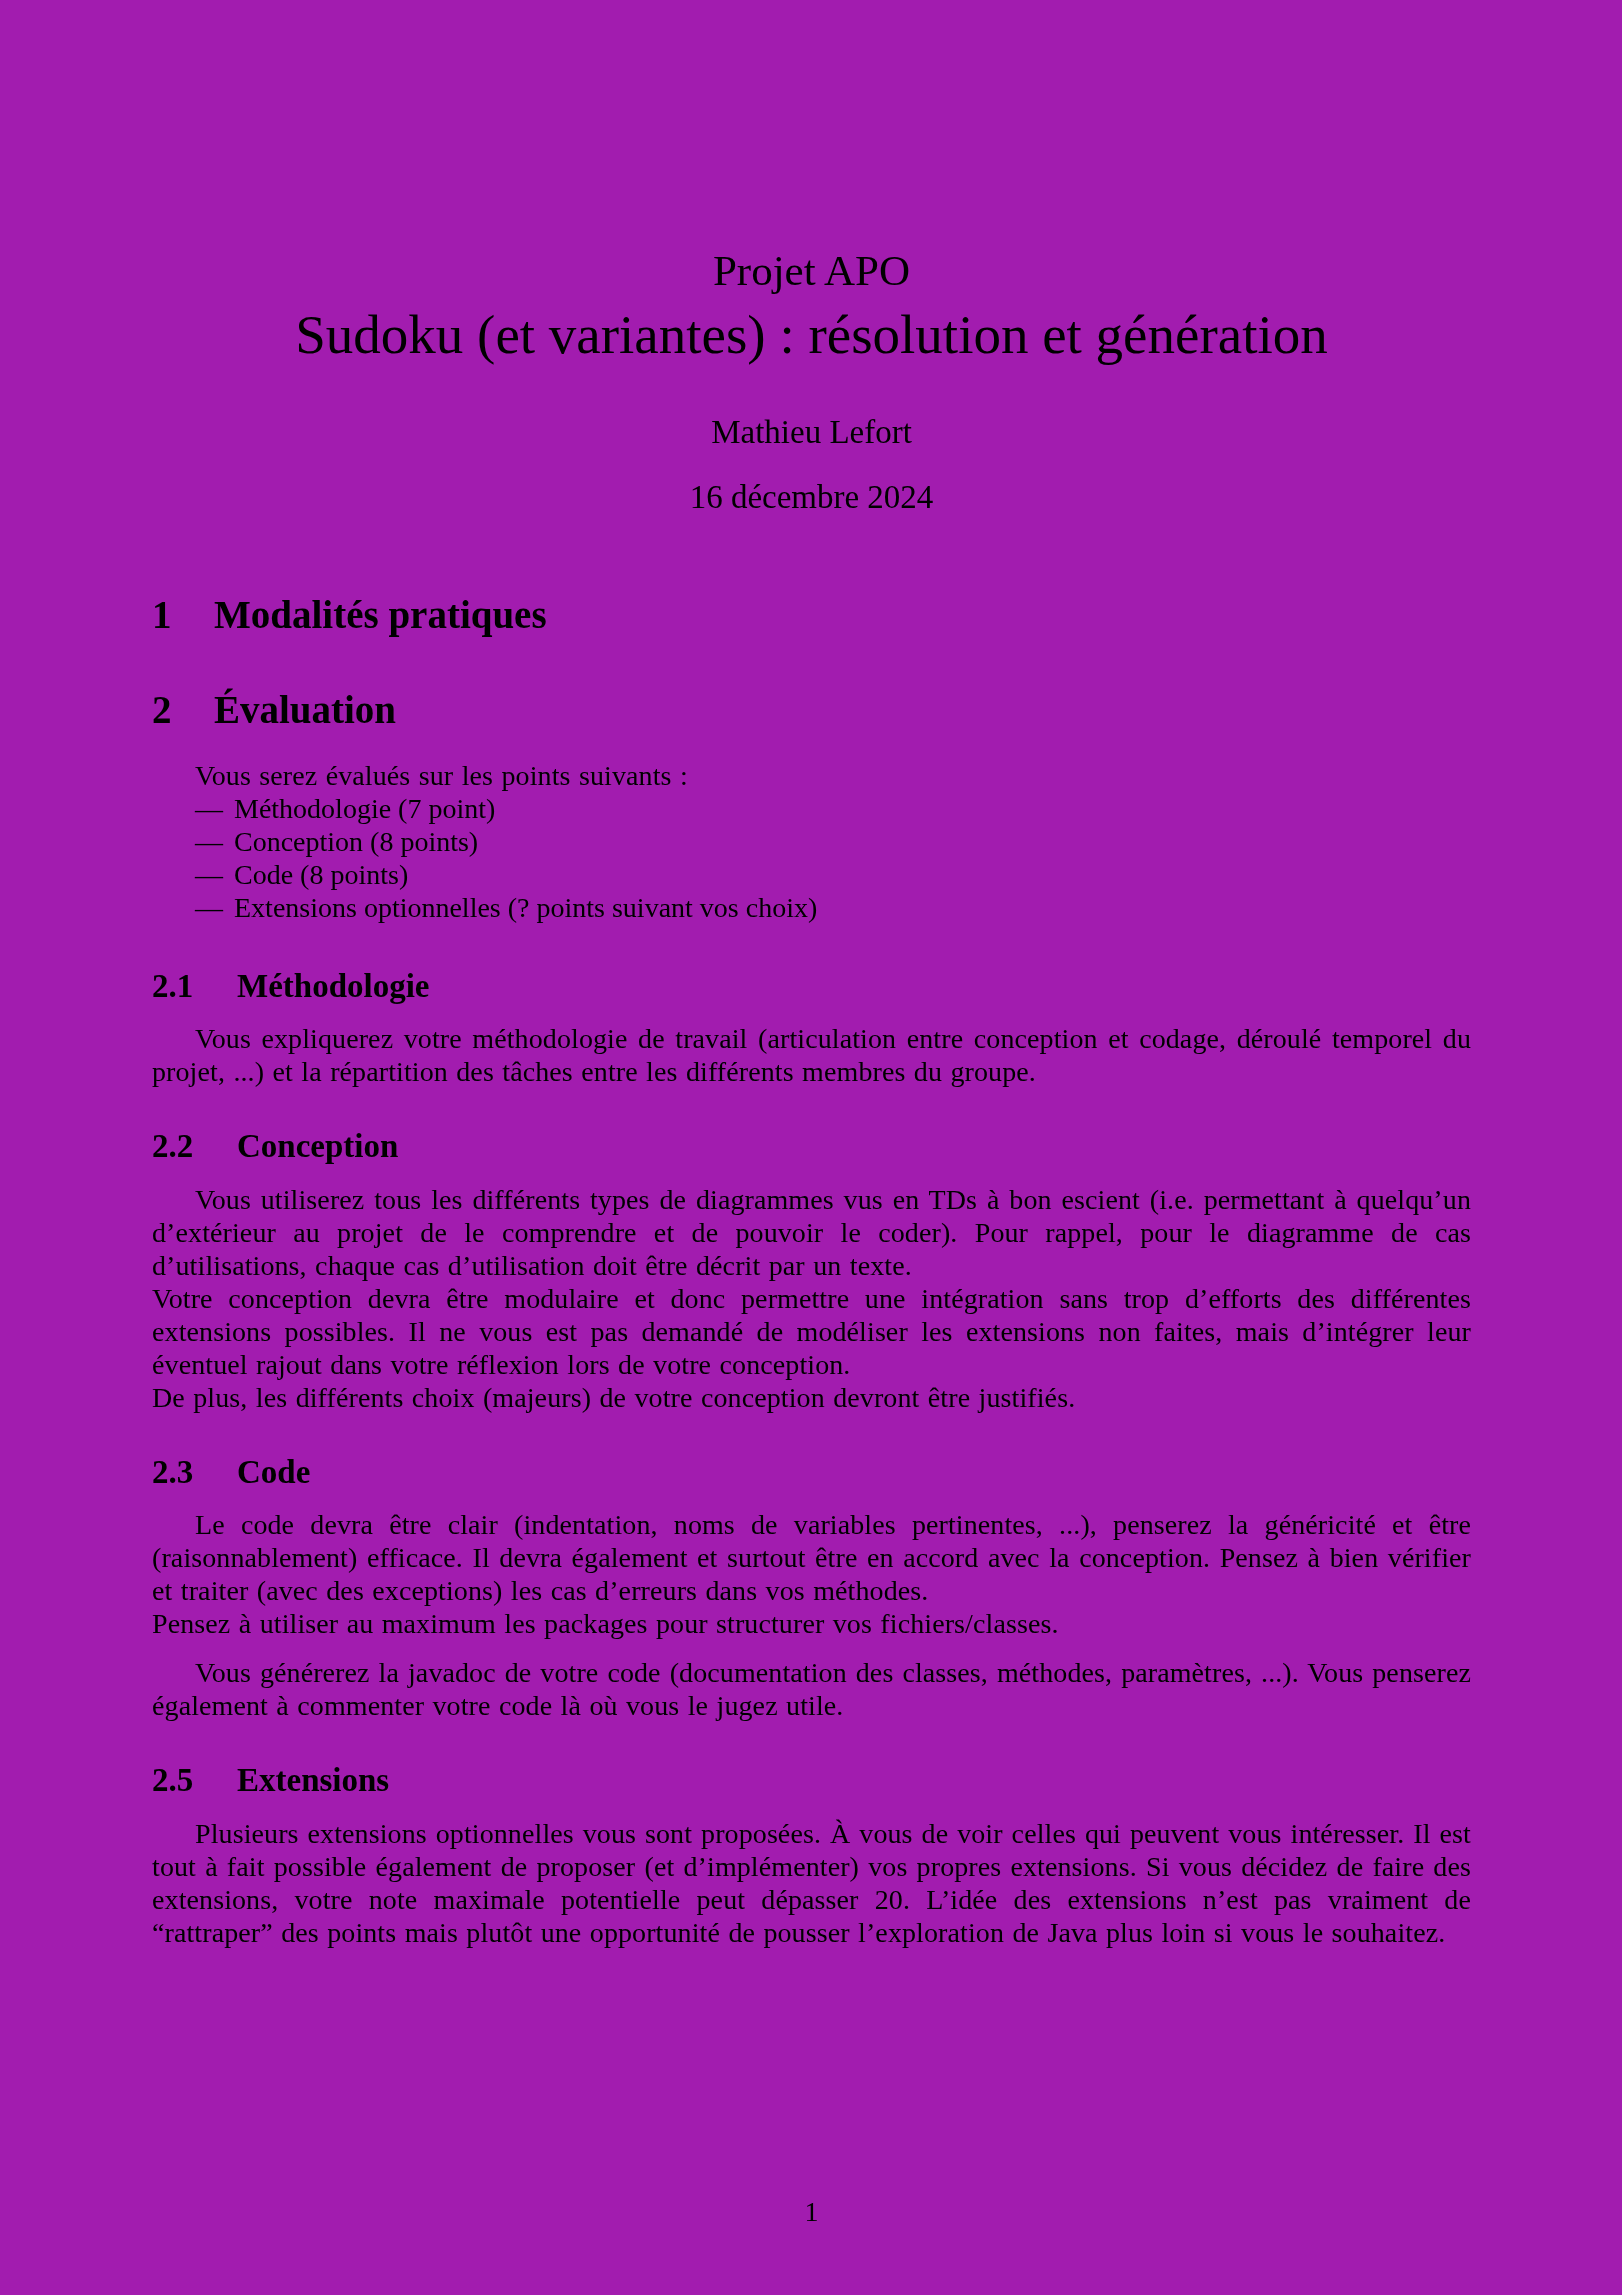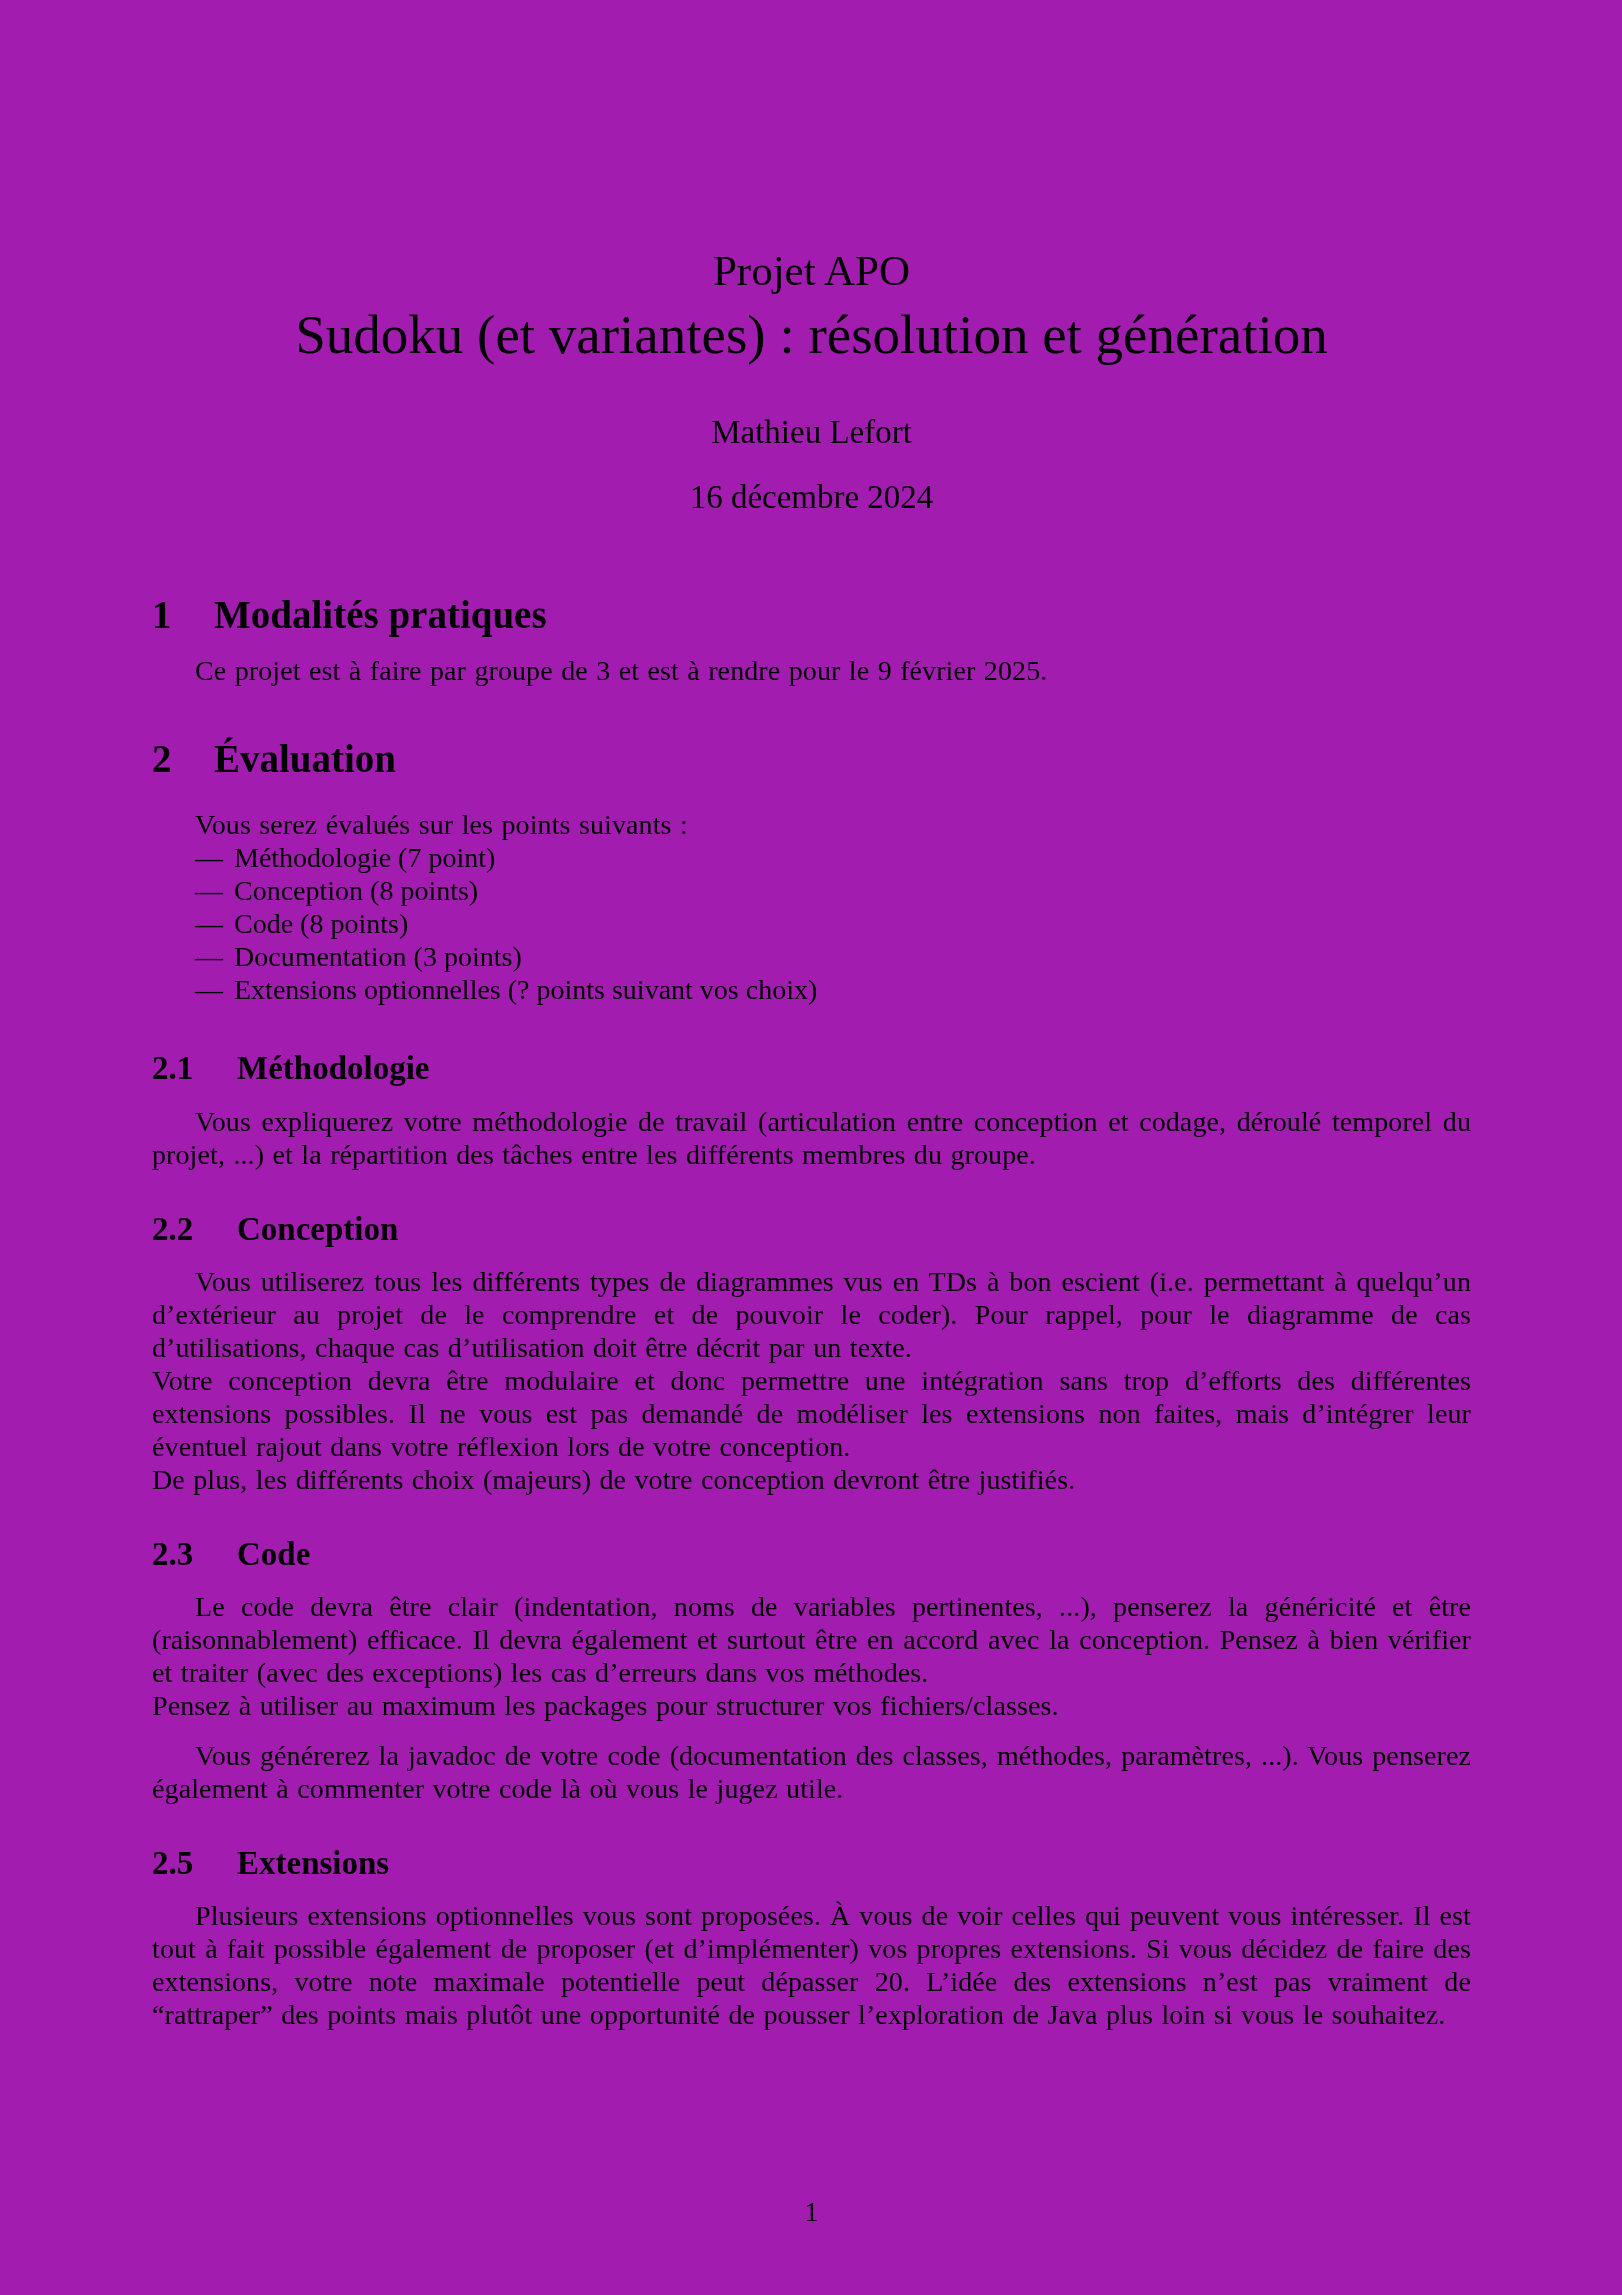--- a/index.html
+++ b/index.html
@@ -57,30 +57,28 @@
 <div class="page">
 
   <div class="titleblock">
     <div class="t1">Projet APO</div>
     <div class="t2">Sudoku (et variantes) : résolution et génération</div>
     <div class="author">Mathieu Lefort</div>
     <div class="date">16 décembre 2024</div>
   </div>
 
   <h2 class="sec mt-s1h"><span class="num">1</span><span>Modalités pratiques</span></h2>
-  <p class="ind mt-para">Ce projet est à faire par groupe de 3 et est à rendre pour le 9 février 2025.</p>
 
   <h2 class="sec mt-s2h"><span class="num">2</span><span>Évaluation</span></h2>
   <p class="ind mt-intro">Vous serez évalués sur les points suivants :</p>
 
   <div class="list">
     <div class="item"><span class="dash">—</span><span>Méthodologie (7 point)</span></div>
     <div class="item"><span class="dash">—</span><span>Conception (8 points)</span></div>
     <div class="item"><span class="dash">—</span><span>Code (8 points)</span></div>
-    <div class="item"><span class="dash">—</span><span>Documentation (3 points)</span></div>
     <div class="item"><span class="dash">—</span><span>Extensions optionnelles (? points suivant vos choix)</span></div>
   </div>
 
   <h3 class="sub mt-s21h"><span class="num">2.1</span><span>Méthodologie</span></h3>
   <p class="ind mt-para">Vous expliquerez votre méthodologie de travail (articulation entre conception et codage, déroulé temporel du projet, ...) et la répartition des tâches entre les différents membres du groupe.</p>
 
   <h3 class="sub mt-subh"><span class="num">2.2</span><span>Conception</span></h3>
   <p class="ind mt-para">Vous utiliserez tous les différents types de diagrammes vus en TDs à bon escient (i.e. permettant à quelqu’un d’extérieur au projet de le comprendre et de pouvoir le coder). Pour rappel, pour le diagramme de cas d’utilisations, chaque cas d’utilisation doit être décrit par un texte.</p>
   <p>Votre conception devra être modulaire et donc permettre une intégration sans trop d’efforts des différentes extensions possibles. Il ne vous est pas demandé de modéliser les extensions non faites, mais d’intégrer leur éventuel rajout dans votre réflexion lors de votre conception.</p>
   <p>De plus, les différents choix (majeurs) de votre conception devront être justifiés.</p>

